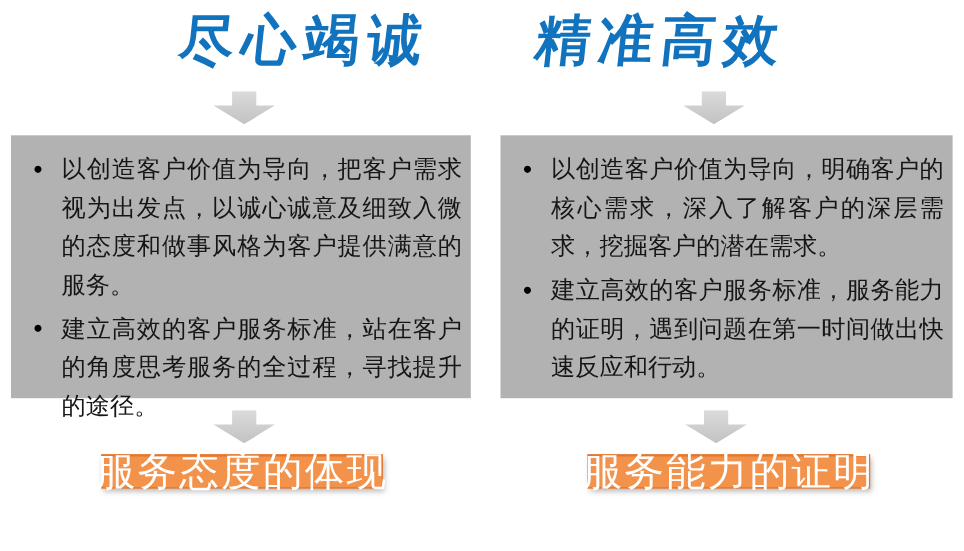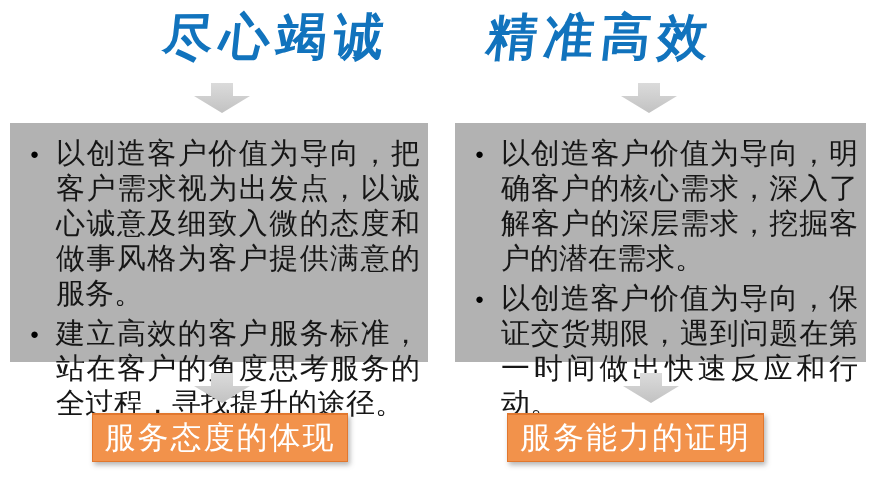--- a/index.html
+++ b/index.html
@@ -73,47 +73,47 @@
   .bullet-dot {
     flex: none;
     width: 26px;
     font-size: 15px;
     line-height: 35px;
     color: #000000;
   }
   .bullet-text {
     flex: 1;
     font-family: "Liberation Serif", "DejaVu Serif", serif;
-    font-size: 29px;
+    font-size: 22px;
     line-height: 35px;
     color: #161616;
     text-align: justify;
   }
 
   
   .footer-box {
     position: absolute;
     top: 413px;
-    height: 49px;
+    height: 31px;
     background: var(--footer-orange, #F2924B);
     border: 1px solid #E1772E;
     border-top-width: 2px;
     box-sizing: border-box;
     box-shadow: 2px 3px 5px rgba(90, 90, 90, 0.45);
     display: flex;
     align-items: center;
     justify-content: center;
     font-family: "Liberation Serif", "DejaVu Serif", serif;
-    font-size: 31px;
+    font-size: 36px;
     letter-spacing: 2px;
     color: var(--footer-text, #FFFFFF);
     white-space: nowrap;
   }
   .footer-left  { left: 92px;  width: 256px; }
-  .footer-right { left: 507px; width: 257px; }
+  .footer-right { left: 534px; width: 257px; }
 </style>
 </head>
 <body>
 
 <div class="canvas">
 
   <div class="col-title title-left">
     <span class="slant">尽心竭诚</span>
   </div>
 
@@ -154,21 +154,21 @@
   </div>
 
   <div class="panel panel-right">
     <ul class="bullets">
       <li>
         <span class="bullet-dot">●</span>
         <span class="bullet-text">以创造客户价值为导向，明确客户的核心需求，深入了解客户的深层需求，挖掘客户的潜在需求。</span>
       </li>
       <li>
         <span class="bullet-dot">●</span>
-        <span class="bullet-text">以创造客户价值为导向，保证交货期限，遇到问题在第一时间做出快速反应和行动。</span>
+        <span class="bullet-text">建立高效的客户服务标准，服务能力的证明，遇到问题在第一时间做出快速反应和行动。</span>
       </li>
     </ul>
   </div>
 
   <svg class="block-arrow arrow-bottom-left" viewBox="0 0 56 30">
     <defs>
         <linearGradient id="g3" x1="0" y1="0" x2="0" y2="1">
       <stop offset="0" stop-color="#DBDBDB"></stop>
           <stop offset="1" stop-color="#C2C2C2"></stop>
     </linearGradient>

